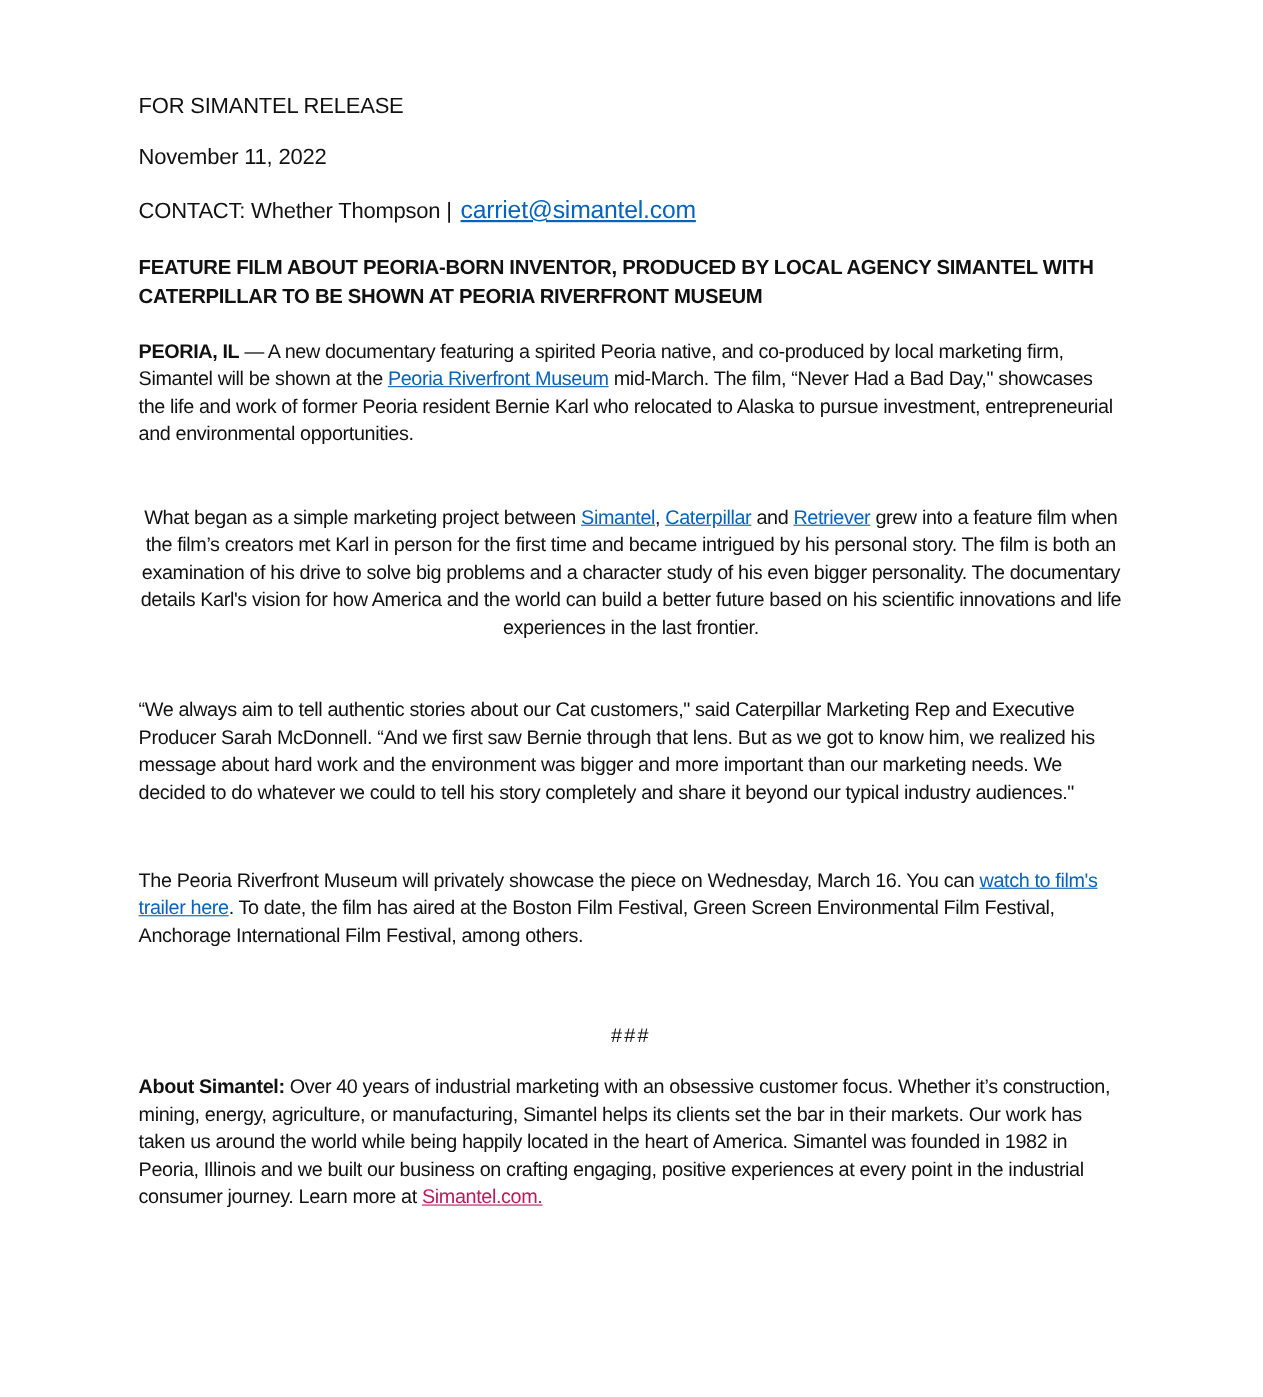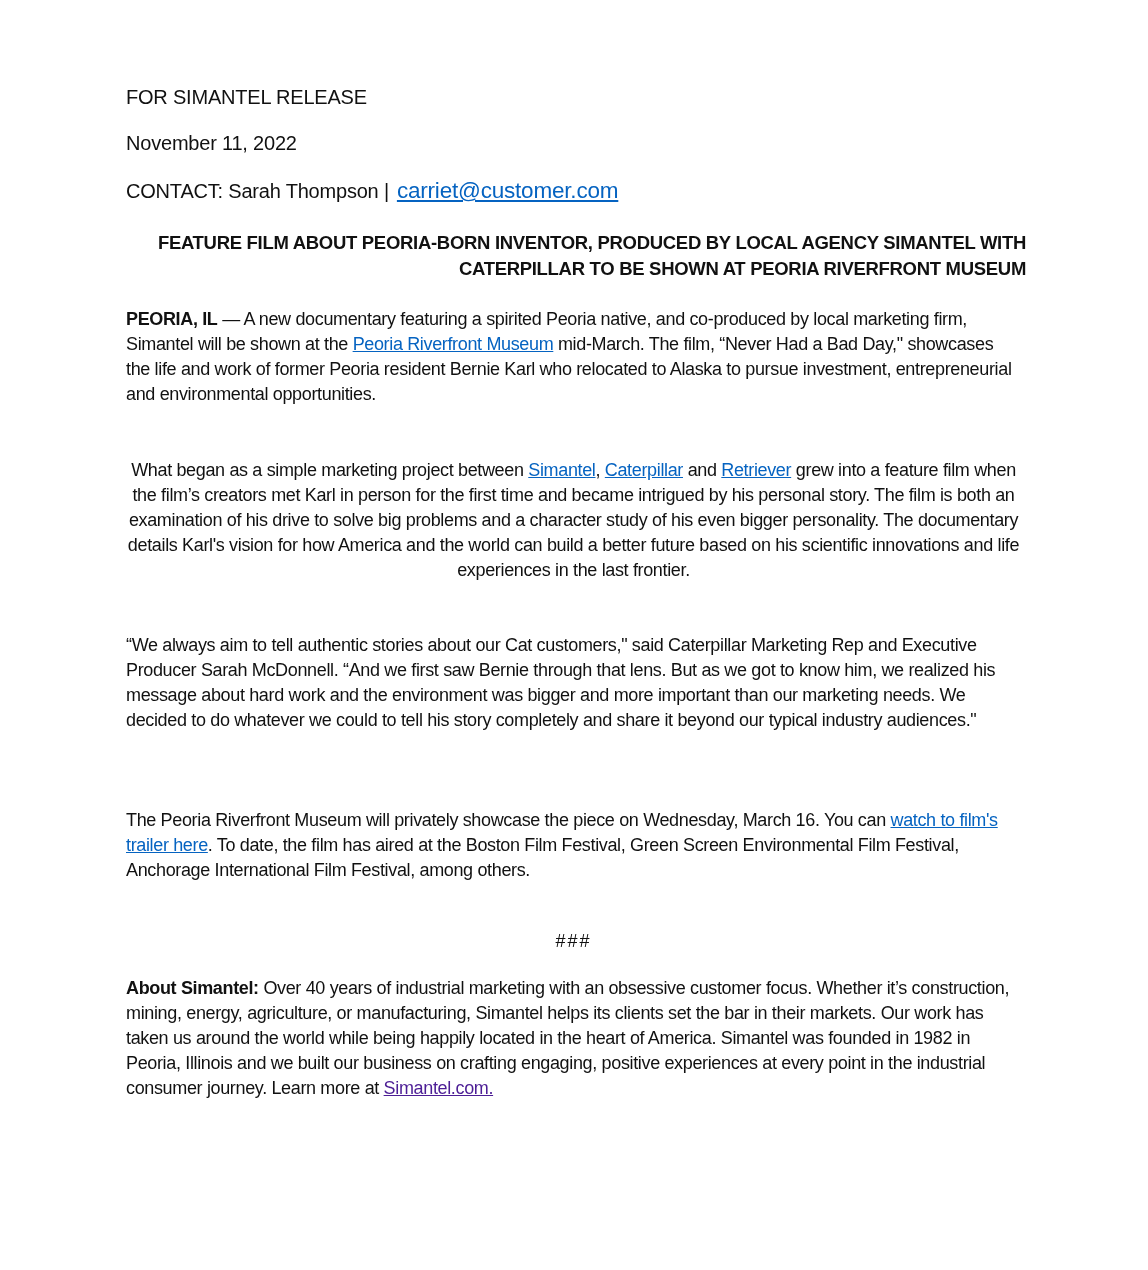--- a/index.html
+++ b/index.html
@@ -1,50 +1,50 @@
 <!DOCTYPE html>
 <html><head>
 <meta charset="utf-8">
 <style>
   html, body { margin: 0; padding: 0; background: #ffffff; }
   body { width: 1148px; height: 1270px; position: relative; overflow: hidden;
          font-family: "Liberation Sans", sans-serif; color: #111111; }
   .page { position: absolute; left: 126px; top: 0; width: 900px; }
   .line { position: absolute; left: 0; white-space: nowrap; font-size: 20px; line-height: 24px; letter-spacing: -0.2px; }
   a { color: #0563C1; text-decoration: underline; }
-  a.orange { color: #4c1d95; }
-  .headline { position: absolute; left: 0; top: 230px; width: 900px; font-weight: bold; font-size: 18.5px; line-height: 26px; letter-spacing: -0.3px; text-align: right; }
+  a.orange { color: #be185d; }
+  .headline { position: absolute; left: 0; top: 230px; width: 900px; font-weight: bold; font-size: 18.5px; line-height: 26px; letter-spacing: -0.3px; }
   .para { position: absolute; left: 0; width: 895px; font-size: 18px; line-height: 25px; letter-spacing: -0.35px; }
   .email { font-size: 22.5px; margin-left: 8px; }
   .sep { position: absolute; left: 0; width: 895px; text-align: center; top: 929px; font-size: 18px; line-height: 24px; letter-spacing: 2px; }
   b { font-weight: bold; }
 </style>
 </head>
 <body>
 
 <div class="page">
   <div class="line" style="top:85px;">FOR SIMANTEL RELEASE</div>
   <div class="line" style="top:131px;">November 11, 2022</div>
   <div class="line" style="top:179px;">
-    <span>CONTACT: Sarah Thompson |</span><a class="email" href="#">carriet@customer.com</a>
+    <span>CONTACT: Whether Thompson |</span><a class="email" href="#">carriet@simantel.com</a>
   </div>
 
   <div class="headline">FEATURE FILM ABOUT PEORIA-BORN INVENTOR, PRODUCED BY LOCAL AGENCY SIMANTEL WITH CATERPILLAR TO BE SHOWN AT PEORIA RIVERFRONT MUSEUM</div>
 
   <div class="para" style="top:307px;">
     <b>PEORIA, IL</b><span> — A new documentary featuring a spirited Peoria native, and co-produced by local marketing firm, Simantel will be shown at the </span><a href="#">Peoria Riverfront Museum</a><span> mid-March. The film, “Never Had a Bad Day," showcases the life and work of former Peoria resident Bernie Karl who relocated to Alaska to pursue investment, entrepreneurial and environmental opportunities.</span>
   </div>
 
   <div class="para" style="top:458px;text-align:center;">
     <span>What began as a simple marketing project between </span><a href="#">Simantel</a><span>, </span><a href="#">Caterpillar</a><span> and </span><a href="#">Retriever</a><span> grew into a feature film when the film’s creators met Karl in person for the first time and became intrigued by his personal story. The film is both an examination of his drive to solve big problems and a character study of his even bigger personality. The documentary details Karl's vision for how America and the world can build a better future based on his scientific innovations and life experiences in the last frontier.</span>
   </div>
 
   <div class="para" style="top:633px;">“We always aim to tell authentic stories about our Cat customers," said Caterpillar Marketing Rep and Executive Producer Sarah McDonnell. “And we first saw Bernie through that lens. But as we got to know him, we realized his message about hard work and the environment was bigger and more important than our marketing needs. We decided to do whatever we could to tell his story completely and share it beyond our typical industry audiences."</div>
 
-  <div class="para" style="top:808px;">
+  <div class="para" style="top:788px;">
     <span>The Peoria Riverfront Museum will privately showcase the piece on Wednesday, March 16. You can </span><a href="#">watch to film's trailer here</a><span>. To date, the film has aired at the Boston Film Festival, Green Screen Environmental Film Festival, Anchorage International Film Festival, among others.</span>
   </div>
 
   <div class="sep">###</div>
 
   <div class="para" style="top:976px;">
     <b>About Simantel:</b><span> Over 40 years of industrial marketing with an obsessive customer focus. Whether it’s construction, mining, energy, agriculture, or manufacturing, Simantel helps its clients set the bar in their markets. Our work has taken us around the world while being happily located in the heart of America. Simantel was founded in 1982 in Peoria, Illinois and we built our business on crafting engaging, positive experiences at every point in the industrial consumer journey. Learn more at </span><a class="orange" href="#">Simantel.com.</a>
   </div>
 </div>
 

